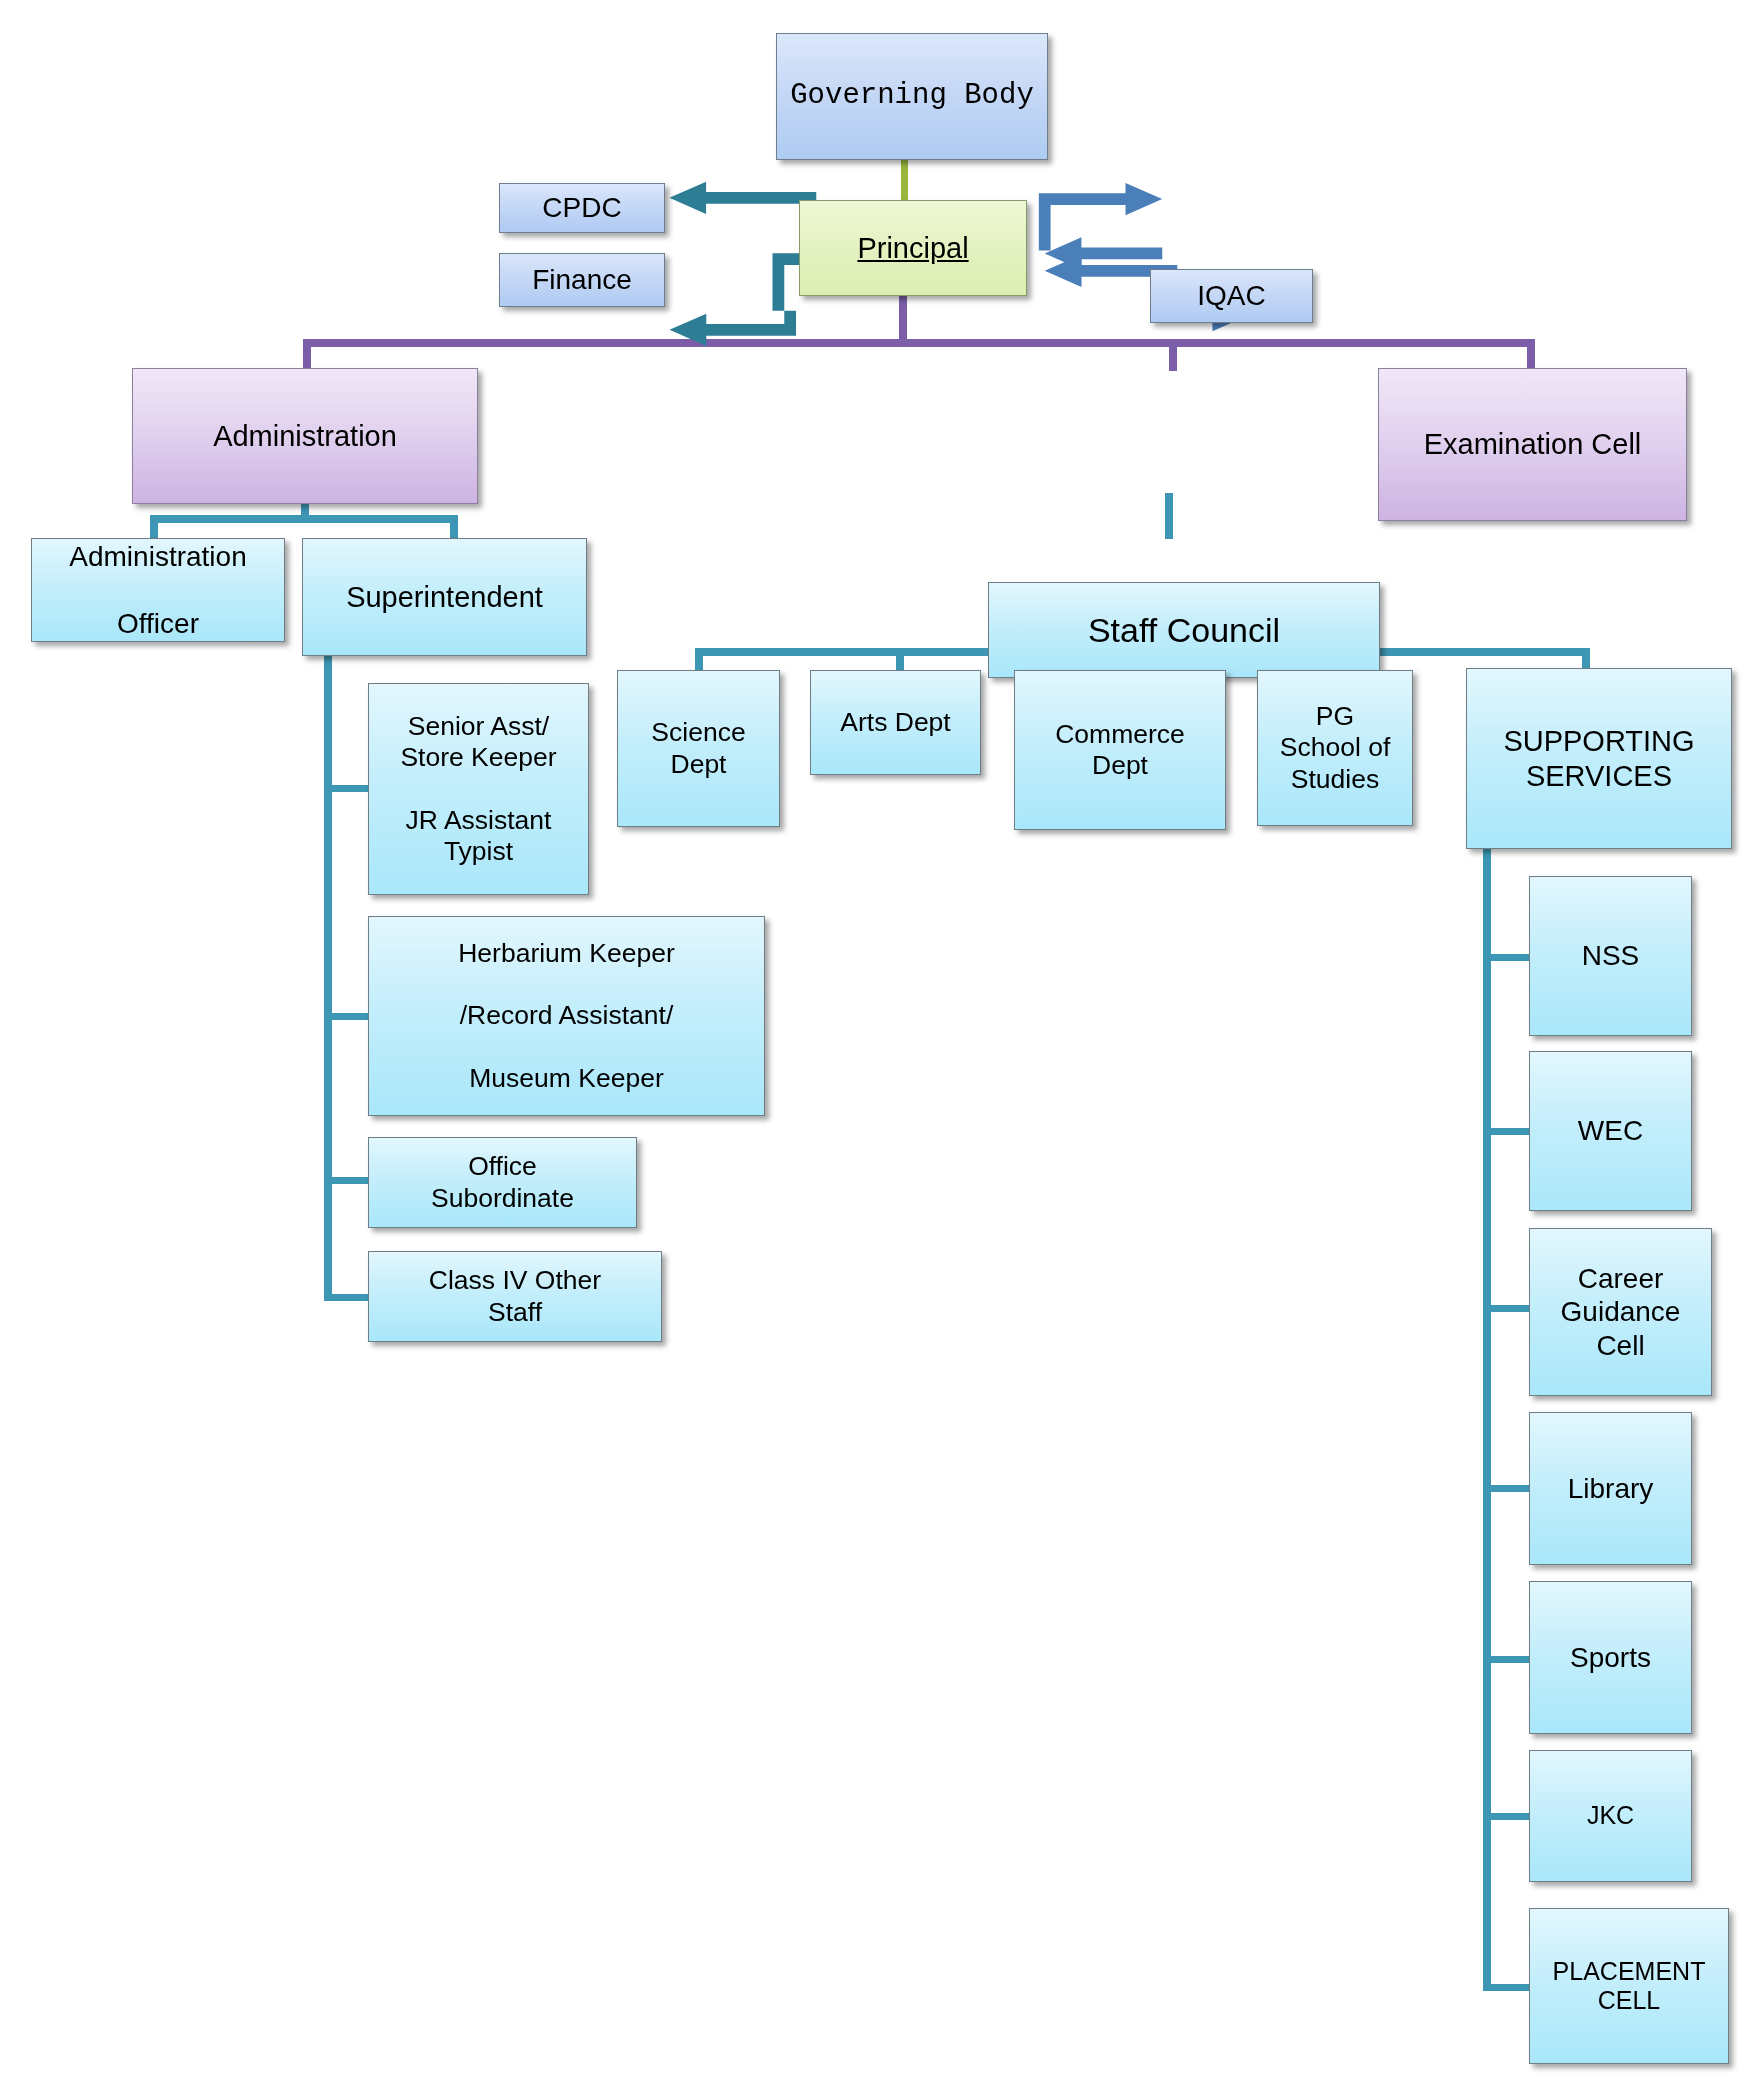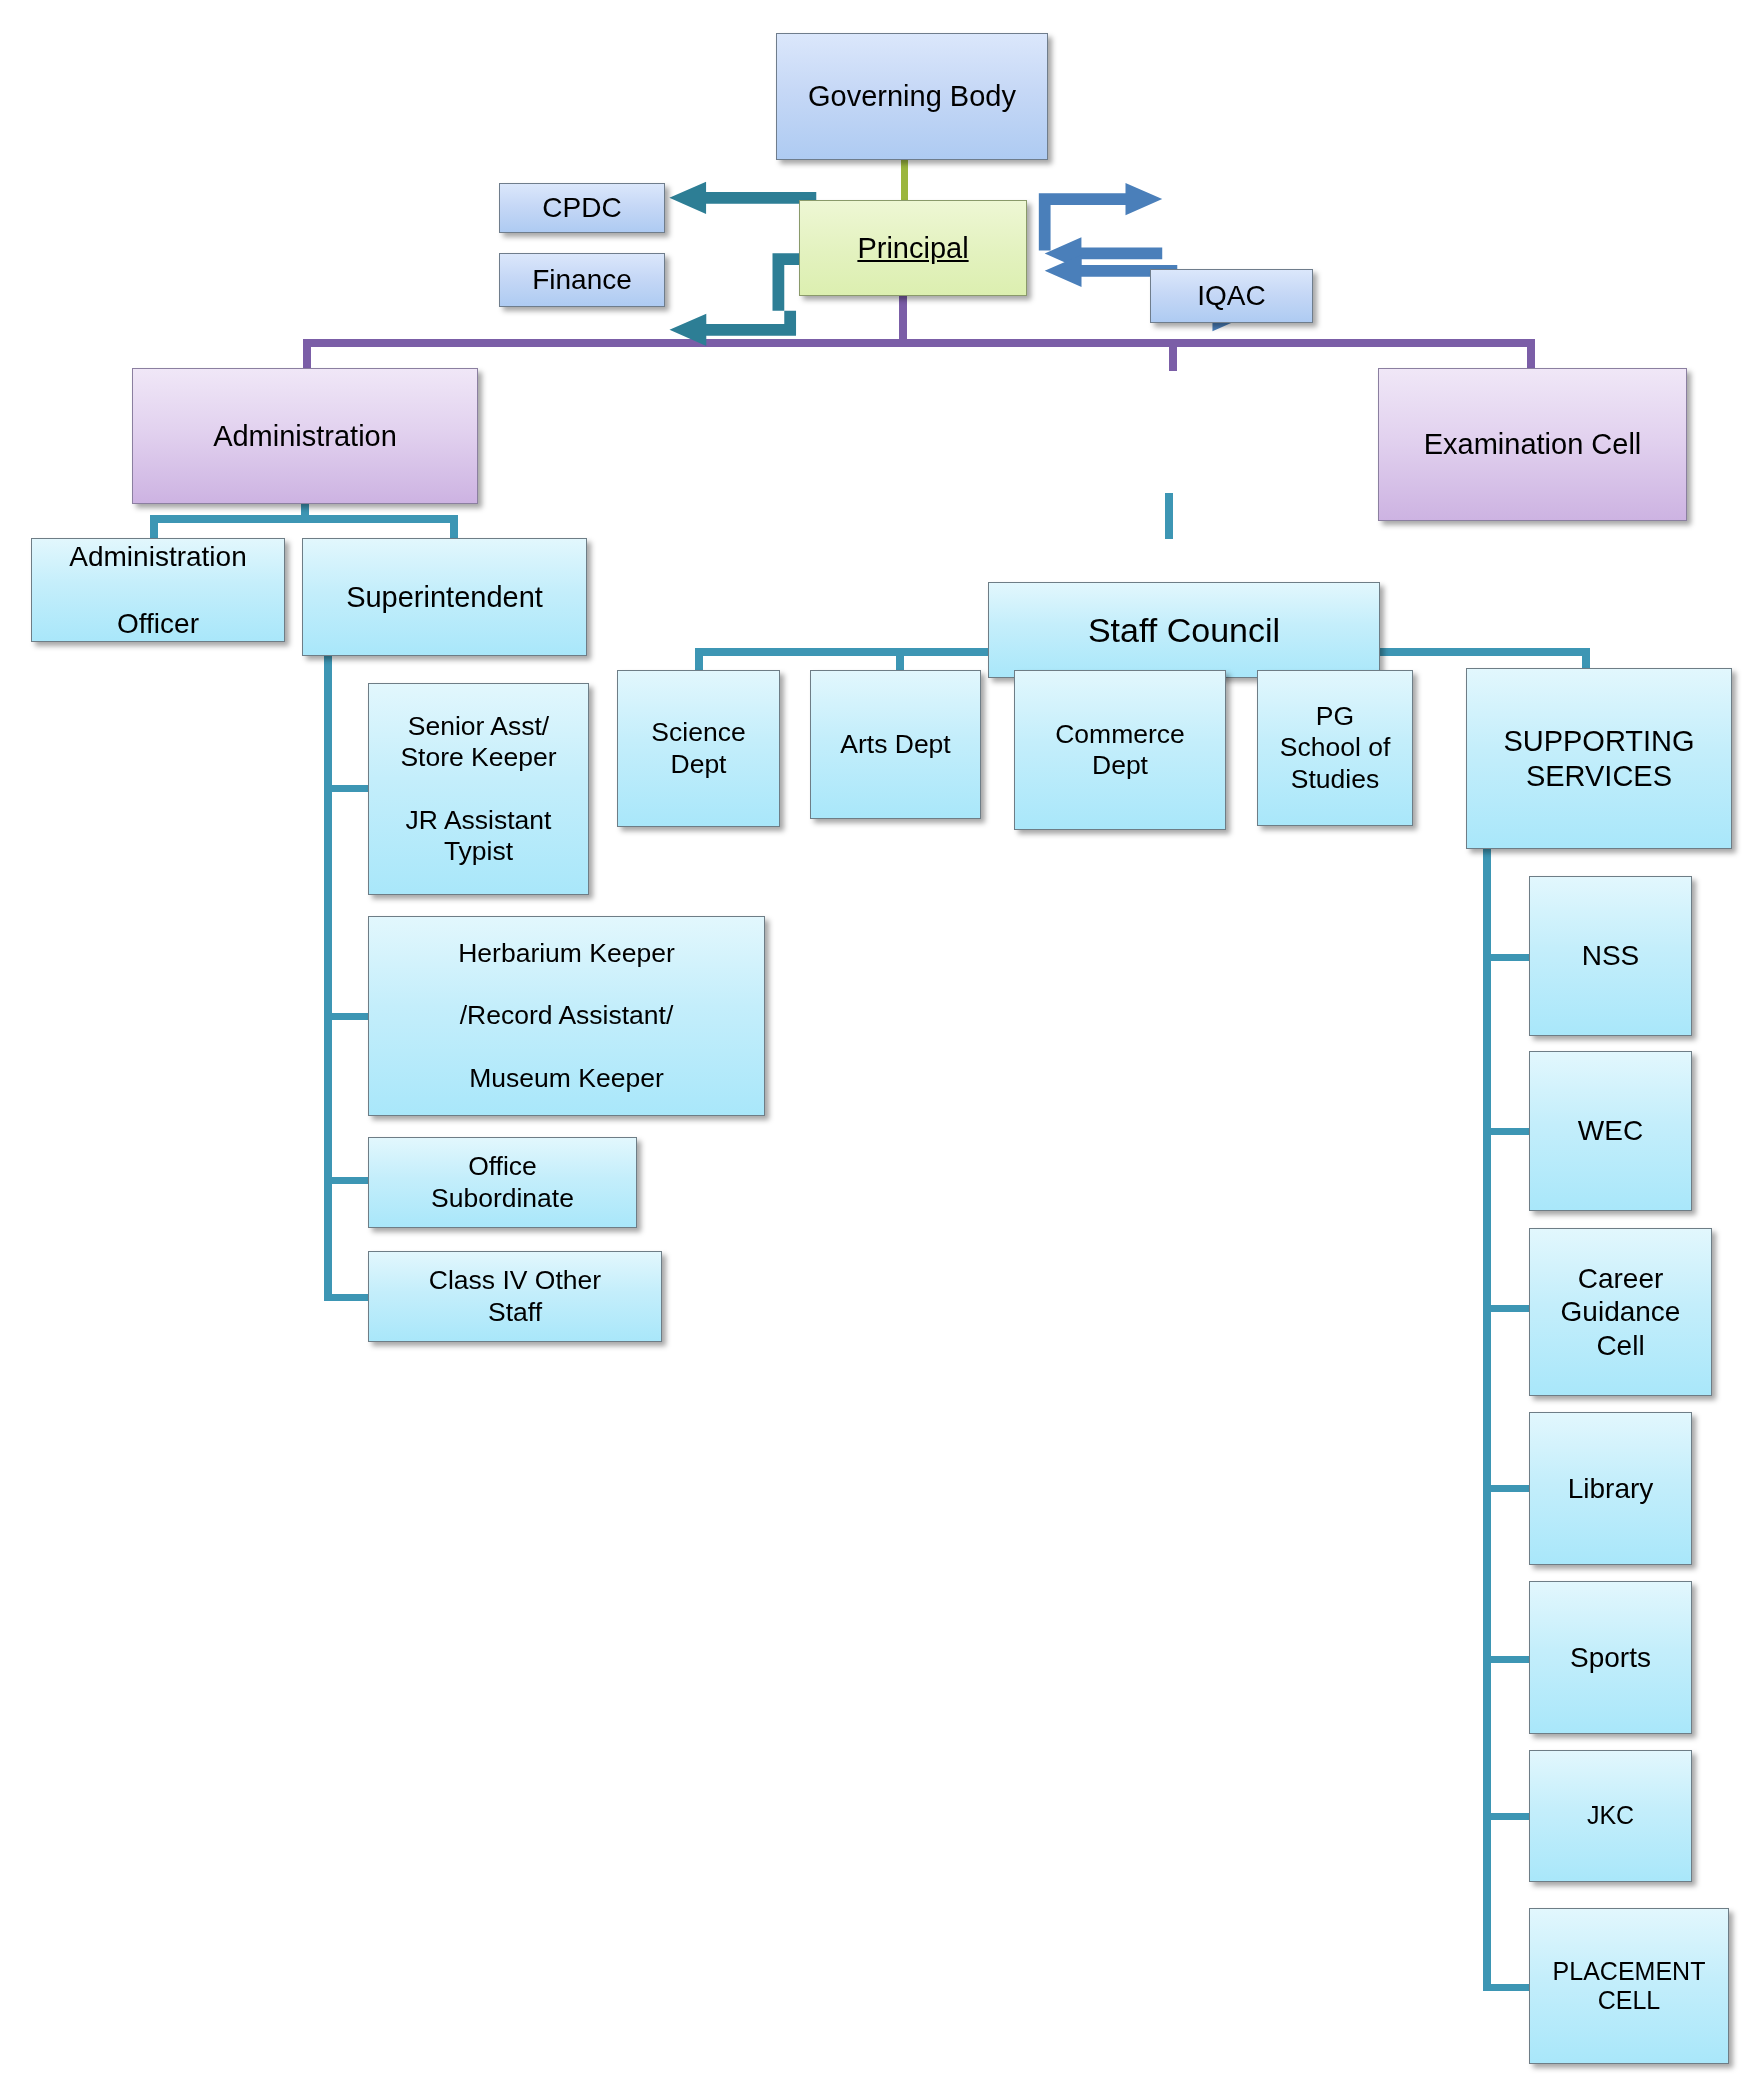--- a/index.html
+++ b/index.html
@@ -138,21 +138,21 @@
 
   <svg class="arrowsvg" width="206" height="118" style="left:1030px;top:256px;" viewBox="0 0 280 160">
 
     <path d="M 200,12 L 70,12 L 70,-2 L 20,20 L 70,42 L 70,28 L 200,28 Z" fill="#4a7fba" stroke="none"></path>
   </svg>
   <svg class="arrowsvg" width="206" height="118" style="left:1030px;top:256px;" viewBox="0 0 280 160">
 
     <path d="M 184,12 L 200,12 L 200,72 L 248,72 L 248,58 L 298,80 L 248,102 L 248,88 L 184,88 Z" fill="#4a7fba" stroke="none"></path>
   </svg>
 
-  <div class="node n-blue" style="left:776px;top:33px;width:272px;height:127px;font-size:29px;">
+  <div class="node n-blue" style="left:776px;top:33px;width:272px;height:127px;font-size:29px;font-family:Liberation Mono, monospace;">
     <span>Governing Body</span>
   </div>
 
   <div class="node n-green" style="left:799px;top:200px;width:228px;height:96px;font-size:29px;text-decoration:underline;">
     <span>Principal</span>
   </div>
 
   <div class="node n-blue" style="left:499px;top:183px;width:166px;height:50px;font-size:28px;">
     <span>CPDC</span>
   </div>
@@ -213,21 +213,21 @@
   <div class="node n-cyan" style="left:368px;top:1251px;width:294px;height:91px;font-size:26.5px;">
     <span>Class IV Other
 Staff</span>
   </div>
 
   <div class="node n-cyan" style="left:617px;top:670px;width:163px;height:157px;font-size:26.5px;">
     <span>Science
 Dept</span>
   </div>
 
-  <div class="node n-cyan" style="left:810px;top:670px;width:171px;height:149px;font-size:26.5px;">
+  <div class="node n-cyan" style="left:810px;top:670px;width:171px;height:105px;font-size:26.5px;">
     <span>Arts Dept</span>
   </div>
 
   <div class="node n-cyan" style="left:1014px;top:670px;width:212px;height:160px;font-size:26.5px;">
     <span>Commerce
 Dept</span>
   </div>
 
   <div class="node n-cyan" style="left:1257px;top:670px;width:156px;height:156px;font-size:26.5px;">
     <span>PG

